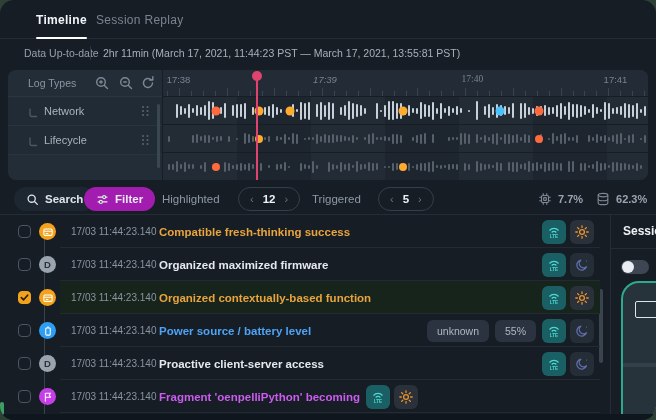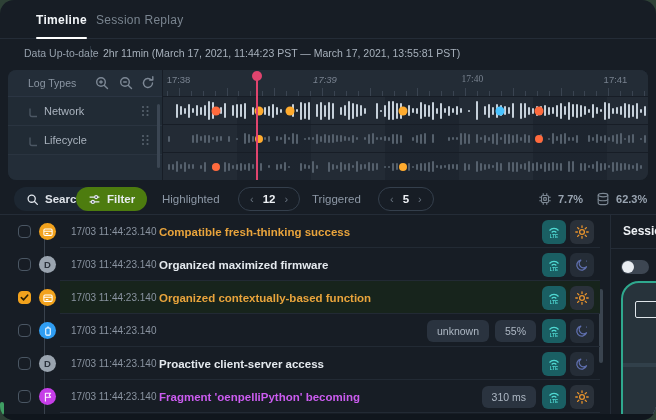--- a/index.html
+++ b/index.html
@@ -60,21 +60,21 @@
   .marker{position:absolute;top:50%;border-radius:50%;transform:translate(-50%,-50%)}
   .ph-line{position:absolute;top:7px;bottom:0;width:2px;margin-left:-1px;z-index:3}
   .ph-dot{position:absolute;top:1px;width:10px;height:10px;border-radius:50%;margin-left:-5px;z-index:4}
 
   
   .filter-bar{position:absolute;left:0;top:184px;right:0;height:30px}
   .fbtn{position:absolute;top:3px;height:24px;display:flex;align-items:center;gap:6px;padding:0 12px;border-radius:13px;
     color:#e8ecf0;font-size:11.5px;font-weight:bold}
   .fbtn svg{width:13px;height:13px}
   #btn-search{left:14px;background:#1d2732;color:#dfe4ea}
-  #btn-filter{left:76px;background:#4d7c0f}
+  #btn-filter{left:84px;background:#a21caf}
   .flabel{position:absolute;top:0;line-height:30px;font-size:11.5px;color:#8d98a6}
   #lbl-high{left:162px}
   #lbl-trig{left:312px}
   .stepper{position:absolute;top:3px;height:22px;border:1px solid #343f4c;border-radius:12px;display:flex;align-items:center;gap:9px;padding:0 11px}
   #step-high{left:238px}
   #step-trig{left:378px}
   .step-ch{color:#68737f;font-size:11px;line-height:1}
   .step-v{color:#eef1f5;font-weight:bold;font-size:11.5px}
   .stats{position:absolute;left:538px;top:0;height:30px;display:flex;align-items:center;gap:13px;white-space:nowrap}
   .stat{display:flex;align-items:center;gap:6px;color:#99a4b1;font-size:11px;font-weight:bold}
@@ -808,20 +808,21 @@
   </div>
         <div class="log-row">
     <span class="cb"></span>
     <span class="lead" style="background: rgb(47, 157, 242);">
             <svg viewBox="0 0 16 16" fill="none" stroke="currentColor" stroke-width="1.4">
               <rect x="5" y="4" width="6" height="9.5" rx="1.2"></rect>
               <rect x="6.8" y="2" width="2.4" height="1.6" rx="0.5" fill="currentColor" stroke="none"></rect>
             </svg>
           </span>
     <span class="ts">17/03 11:44:23.140</span>
+    <span class="msg" style="color: rgb(77, 163, 245);">Power source / battery level</span>
     <span class="badges">
             <span class="pill">unknown</span>
             <span class="pill">55%</span>
           </span>
     <span class="trail">
             <span class="ticon lte">
               <svg viewBox="0 0 16 16" fill="none" stroke="currentColor" stroke-width="1.2">
                 <path d="M3.5 6.5a6 6 0 0 1 9 0"></path>
                 <path d="M5.7 8.5a3 3 0 0 1 4.6 0"></path>
                 <text x="8" y="14" font-size="4.6" font-weight="bold" fill="currentColor" stroke="none" text-anchor="middle">LTE</text>
@@ -862,23 +863,20 @@
         <div class="log-row">
     <span class="cb"></span>
     <span class="lead" style="background: rgb(198, 62, 232);">
             <svg viewBox="0 0 16 16" fill="none" stroke="currentColor" stroke-width="1.4" stroke-linejoin="round">
               <path d="M4.5 14V2.5"></path>
               <path d="M4.5 3h7l-2 2.6 2 2.6h-7"></path>
             </svg>
           </span>
     <span class="ts">17/03 11:44:23.140</span>
     <span class="msg" style="color: rgb(203, 92, 240);">Fragment 'oenpelliPython' becoming</span>
-    <span class="badges">
-            <span class="pill">310 ms</span>
-          </span>
     <span class="trail">
             <span class="ticon lte">
               <svg viewBox="0 0 16 16" fill="none" stroke="currentColor" stroke-width="1.2">
                 <path d="M3.5 6.5a6 6 0 0 1 9 0"></path>
                 <path d="M5.7 8.5a3 3 0 0 1 4.6 0"></path>
                 <text x="8" y="14" font-size="4.6" font-weight="bold" fill="currentColor" stroke="none" text-anchor="middle">LTE</text>
               </svg>
             </span>
             <span class="ticon sun">
               <svg viewBox="0 0 16 16" fill="none" stroke="currentColor" stroke-width="1.3" stroke-linecap="round">

